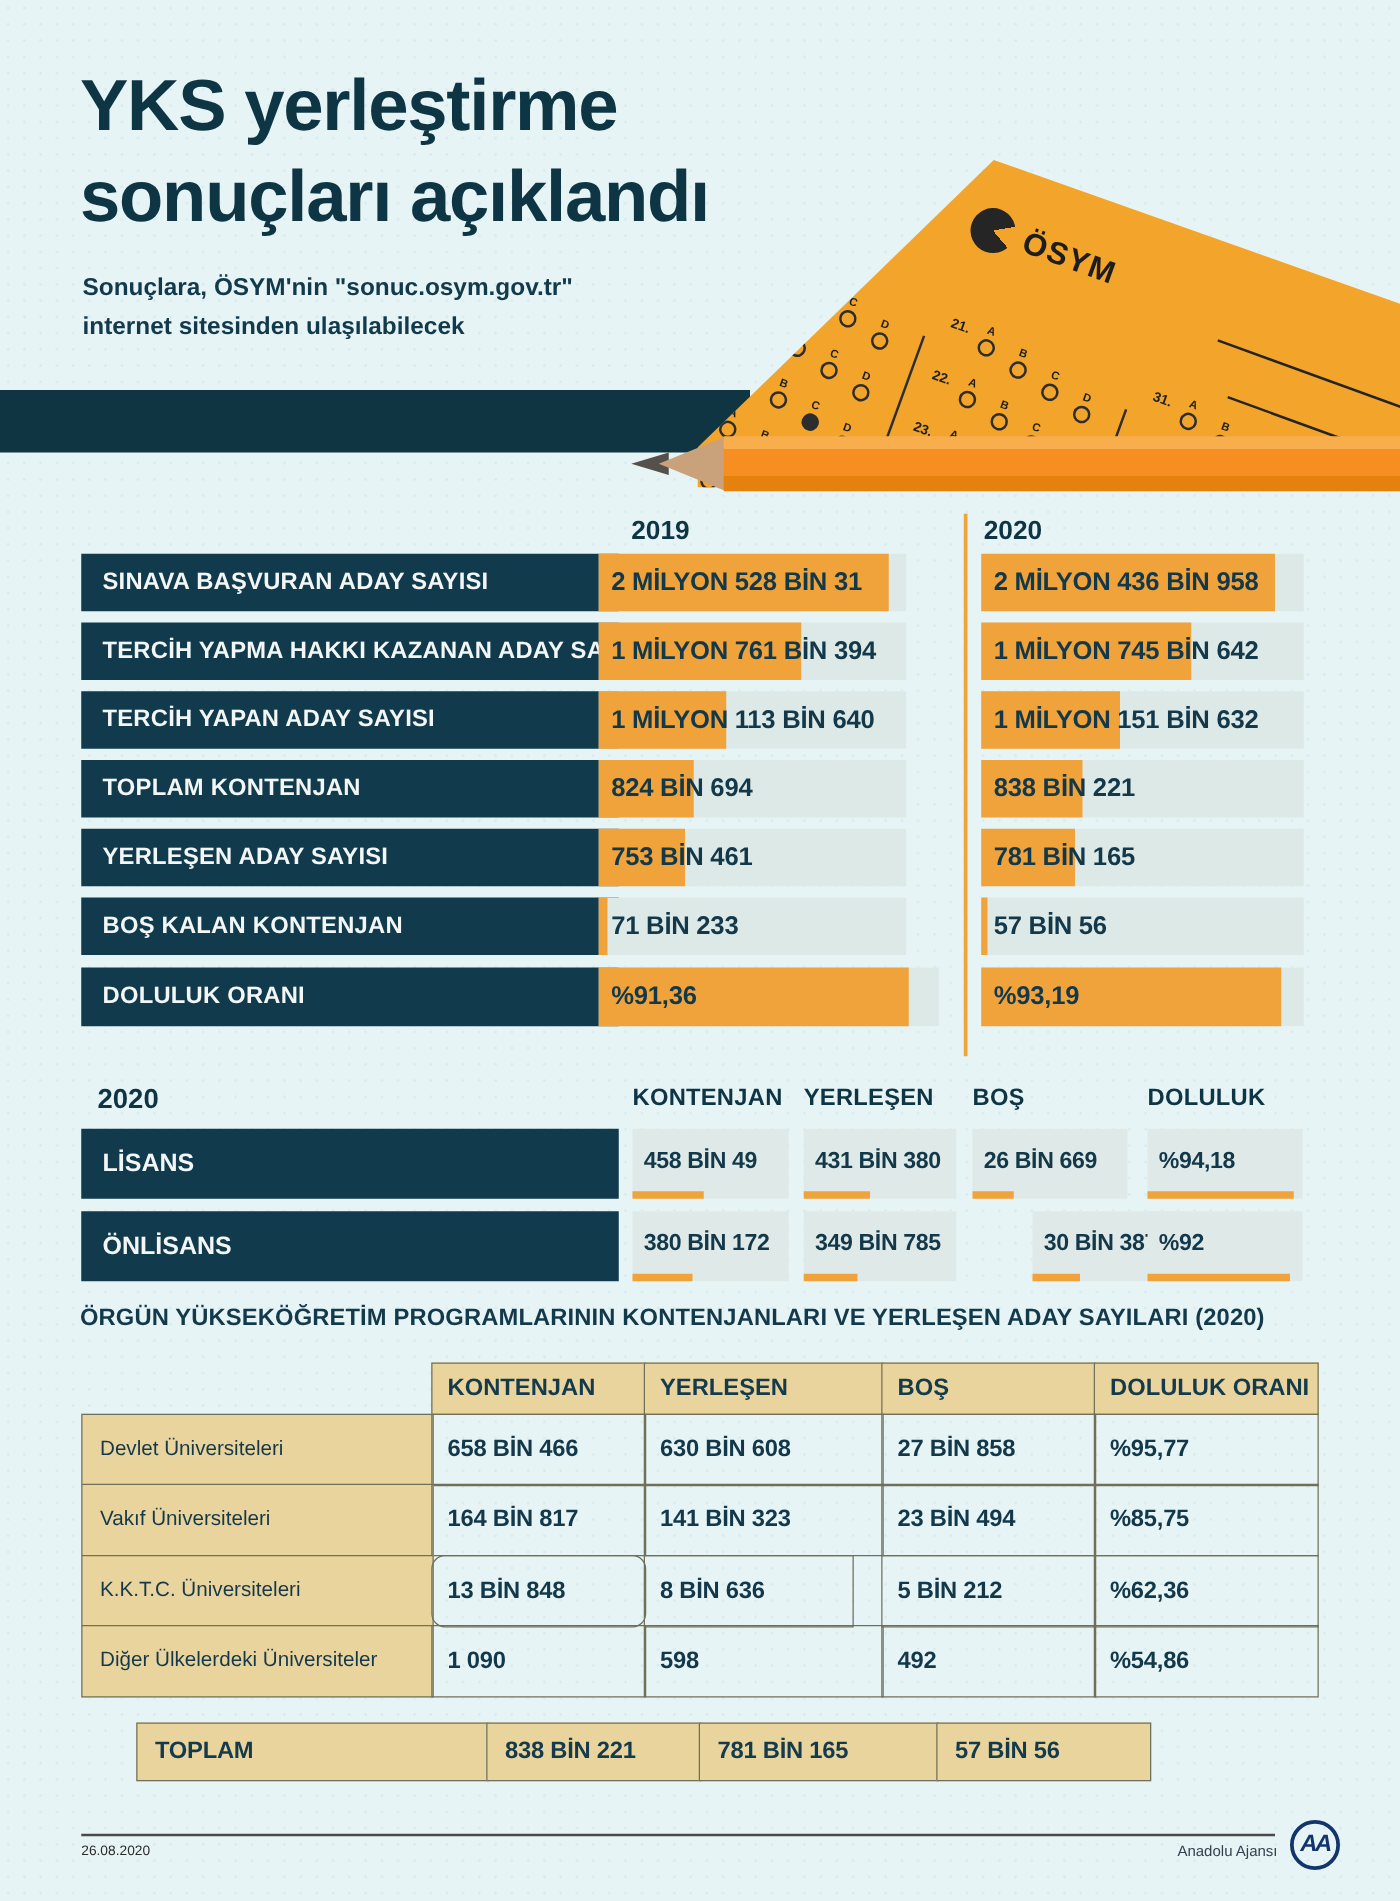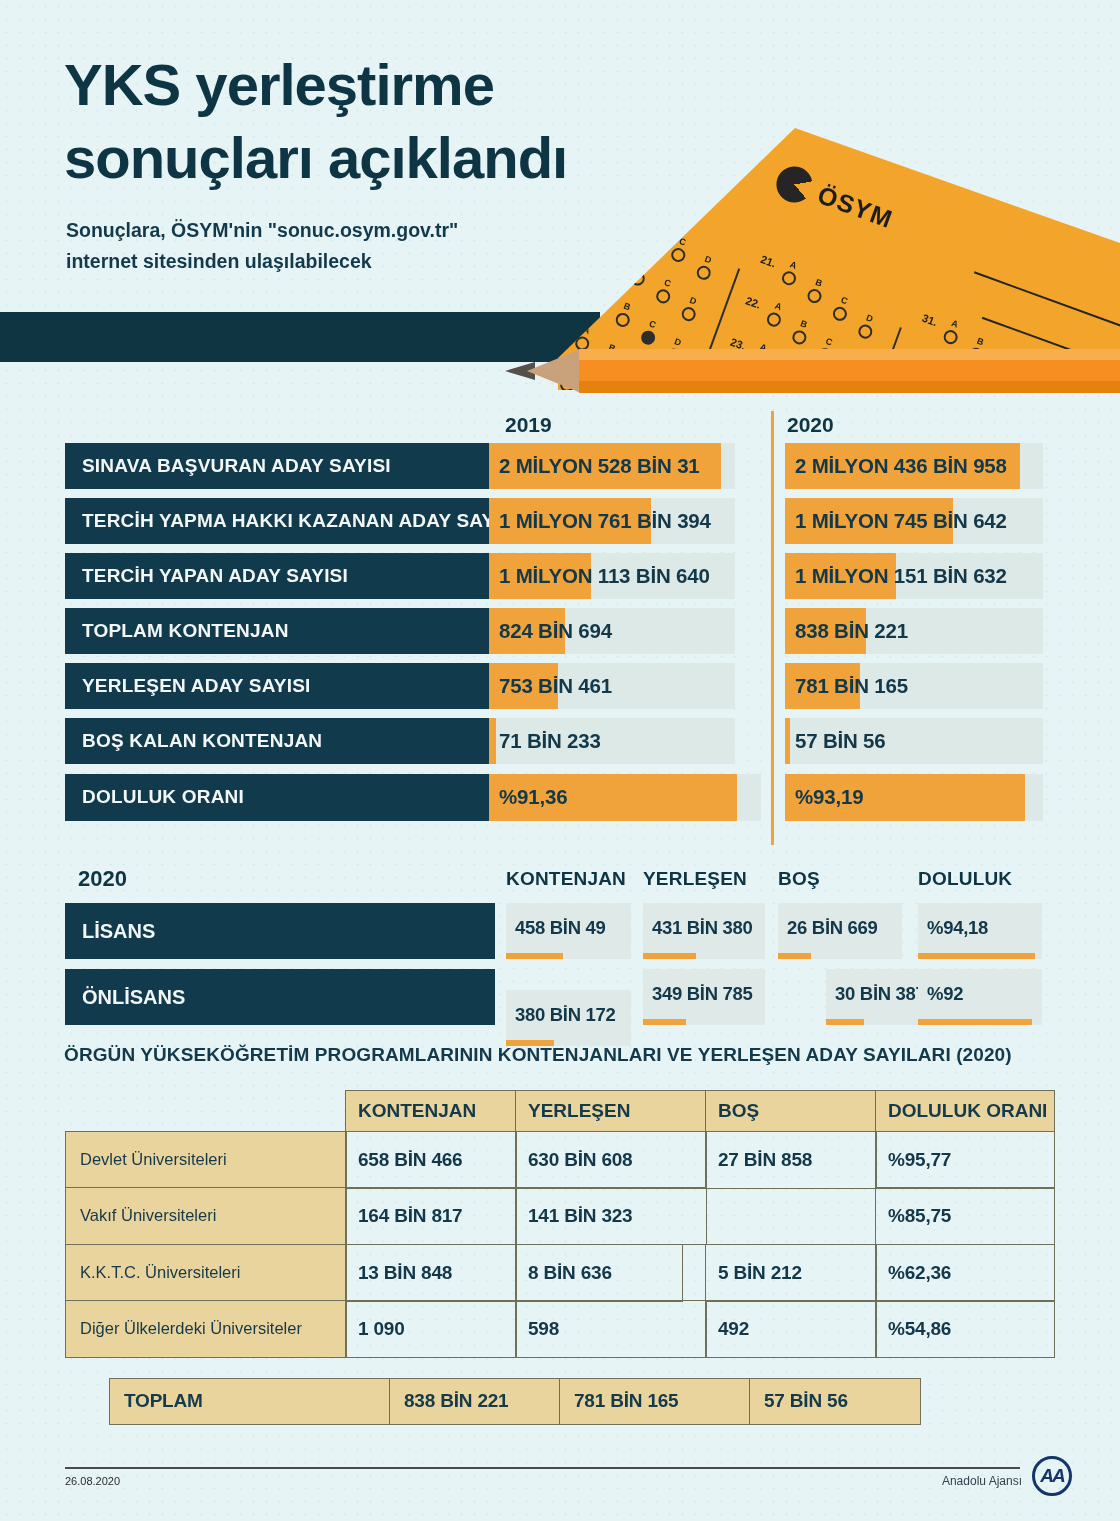--- a/index.html
+++ b/index.html
@@ -51,21 +51,21 @@
   .years{position:absolute;top:413px;left:0;width:1120px;z-index:4;font-size:21px;font-weight:800;color:#0E3544;}
   .year-2019{position:absolute;left:505px;}
   .year-2020{position:absolute;left:787px;}
   .col-divider{position:absolute;left:771px;top:411px;width:3px;height:434px;background:var(--orange);z-index:4;}
   #comp-rows{position:absolute;left:65px;top:443px;width:990px;z-index:5;}
   .comp-row{position:relative;height:46px;margin-bottom:9px;}
   .comp-row.doluluk{margin-top:10px;height:47px;}
   .comp-label{position:absolute;left:0;top:0;width:430px;height:100%;background:var(--teal);
     color:#F2F6F5;font-weight:700;font-size:19px;line-height:46px;padding-left:17px;letter-spacing:.2px;white-space:nowrap;}
   .track{position:absolute;top:0;height:100%;background:var(--track);}
-  .t2019{left:424px;width:246px;}
+  .t2019{left:414px;width:246px;}
   .comp-row.doluluk .t2019{width:272px;}
   .t2020{left:720px;width:258px;}
   .fill{position:absolute;left:0;top:0;height:100%;background:var(--orange);}
   .val{position:absolute;left:10px;top:0;line-height:46px;font-weight:800;font-size:20.5px;
     color:var(--ink);white-space:nowrap;letter-spacing:-.2px;}
   
   .summary{position:absolute;left:65px;top:862px;width:990px;height:172px;z-index:5;}
   .sum-year{position:absolute;left:13px;top:4px;font-size:22px;font-weight:800;color:#0E3544;}
   .sum-col{position:absolute;top:6px;font-size:19px;font-weight:800;color:#0E3544;letter-spacing:.2px;}
   #sum-rows{position:absolute;left:0;top:41px;width:100%;}
@@ -337,21 +337,21 @@
             <div class="sum-text">26 BİN 669</div>
             <div class="cell-underline" style="width: 26.669%;"></div>
           </div>
           <div class="sum-cell" style="left: 853px; width: 124px;">
             <div class="sum-text">%94,18</div>
             <div class="cell-underline" style="width: 94.18%;"></div>
           </div>
         </div>
         <div class="sum-row">
           <div class="sum-label">ÖNLİSANS</div>
-          <div class="sum-cell" style="left: 441px; width: 125px; margin-top: 21px;">
+          <div class="sum-cell" style="left: 441px; width: 125px;">
             <div class="sum-text">380 BİN 172</div>
             <div class="cell-underline" style="width: 38.0172%;"></div>
           </div>
           <div class="sum-cell" style="left: 578px; width: 122px;">
             <div class="sum-text">349 BİN 785</div>
             <div class="cell-underline" style="width: 34.9785%;"></div>
           </div>
           <div class="sum-cell" style="left: 713px; width: 124px; margin-left: 48px;">
             <div class="sum-text">30 BİN 387</div>
             <div class="cell-underline" style="width: 30.387%;"></div>
@@ -377,25 +377,26 @@
           <div class="og-cell og-label" style="left: 0px; width: 281.5px;">Devlet Üniversiteleri</div>
           <div class="og-cell og-val" style="left: 280px; width: 171.5px;">658 BİN 466</div>
           <div class="og-cell og-val" style="left: 450px; width: 191.5px;">630 BİN 608</div>
           <div class="og-cell og-val" style="left: 640px; width: 171.5px;">27 BİN 858</div>
           <div class="og-cell og-val" style="left: 810px; width: 180px;">%95,77</div>
         </div>
         <div class="og-row">
           <div class="og-cell og-label" style="left: 0px; width: 281.5px;">Vakıf Üniversiteleri</div>
           <div class="og-cell og-val" style="left: 280px; width: 171.5px;">164 BİN 817</div>
           <div class="og-cell og-val" style="left: 450px; width: 191.5px;">141 BİN 323</div>
+          <div class="og-cell og-val" style="left: 640px; width: 171.5px;">23 BİN 494</div>
           <div class="og-cell og-val" style="left: 810px; width: 180px;">%85,75</div>
         </div>
         <div class="og-row">
           <div class="og-cell og-label" style="left: 0px; width: 281.5px;">K.K.T.C. Üniversiteleri</div>
-          <div class="og-cell og-val" style="left: 280px; width: 171.5px;">13 BİN 848</div>
+          <div class="og-cell og-val" style="left: 280px; width: 171.5px; border-radius: 11px;">13 BİN 848</div>
           <div class="og-cell og-val" style="left: 450px; width: 168px;">8 BİN 636</div>
           <div class="og-cell og-val" style="left: 640px; width: 171.5px;">5 BİN 212</div>
           <div class="og-cell og-val" style="left: 810px; width: 180px;">%62,36</div>
         </div>
         <div class="og-row">
           <div class="og-cell og-label" style="left: 0px; width: 281.5px;">Diğer Ülkelerdeki Üniversiteler</div>
           <div class="og-cell og-val" style="left: 280px; width: 171.5px;">1 090</div>
           <div class="og-cell og-val" style="left: 450px; width: 191.5px;">598</div>
           <div class="og-cell og-val" style="left: 640px; width: 171.5px;">492</div>
           <div class="og-cell og-val" style="left: 810px; width: 180px;">%54,86</div>

